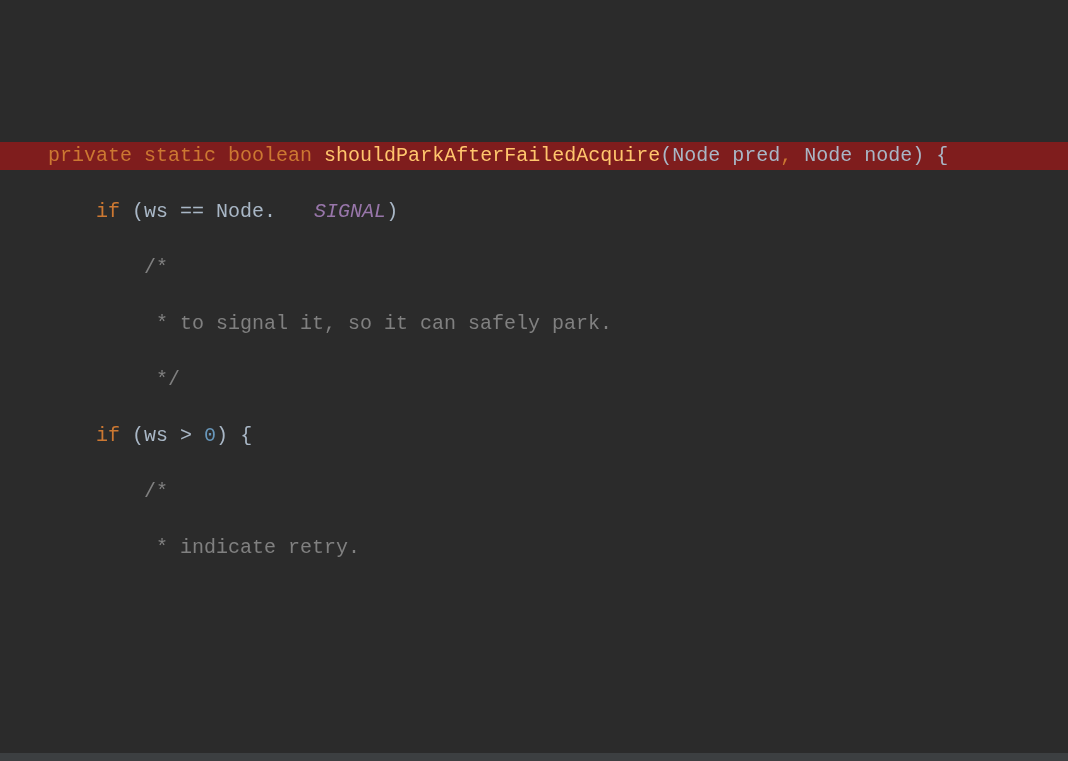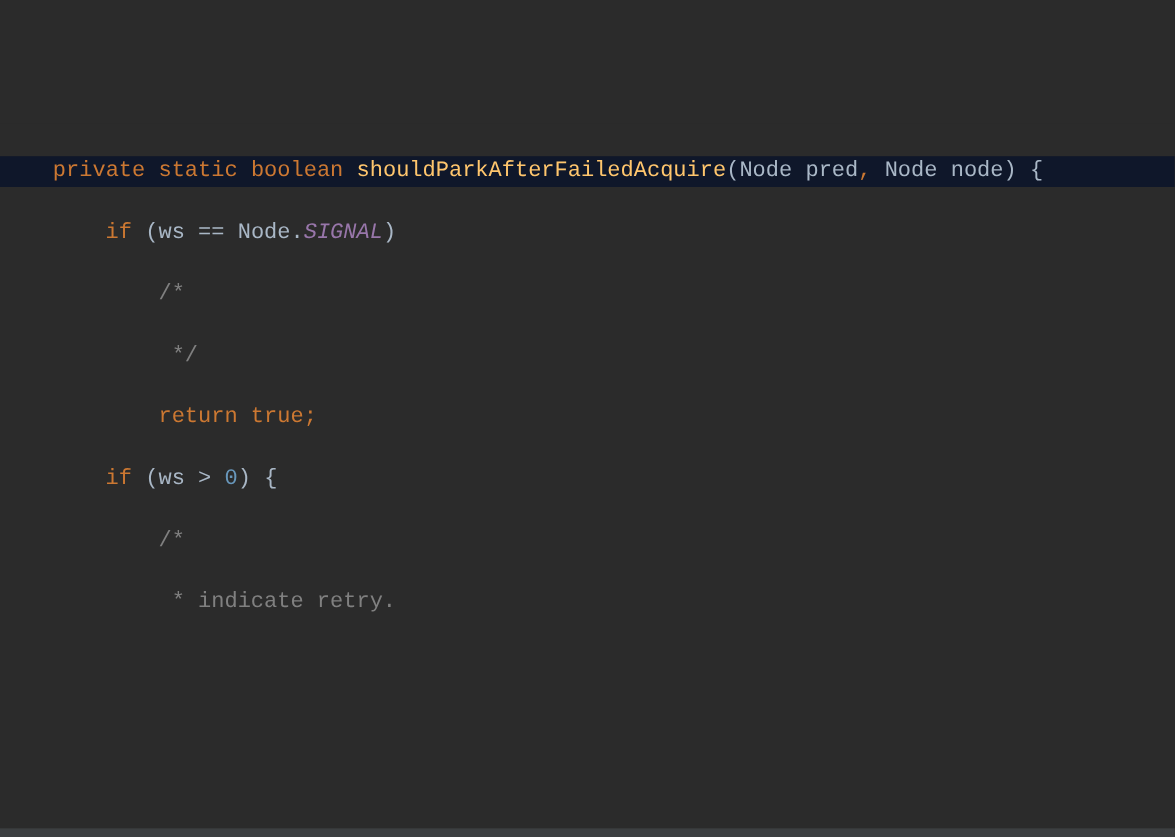--- a/index.html
+++ b/index.html
@@ -16,51 +16,51 @@
   }
   .code-area {
     padding: 2px 0 0 0;
     background: #2b2b2b;
   }
   .line {
     display: block;
     min-height: 28px;
   }
   .line-hl {
-    background: #0f172a;
+    background: #7f1d1d;
   }
   .kw { color: #cc7832; }           
   .methodname { color: #ffc66d; }   
   .param { color: #a9b7c6; }        
   .punct { color: #a9b7c6; }
   .num { color: #6897bb; }          
   .comment { color: #808080; }      
   .field { color: #9876aa; }        
-  .staticf { color: #9876aa; font-style: italic; }
+  .staticf { color: #9876aa; font-style: italic; margin-left: 38px; }
   .type { color: #a9b7c6; }
   .scrollbar-bottom {
     position: fixed;
     bottom: 0;
     left: 0;
     width: 1068px;
     height: 8px;
     background: #3c3f41;
   }
 </style>
 </head>
 <body>
 
 
 
 <div class="code-area">
 <span class="line line-hl">    <span class="kw">private</span> <span class="kw">static</span> <span class="kw">boolean</span> <span class="methodname">shouldParkAfterFailedAcquire</span><span class="punct">(</span><span class="type">Node </span><span class="param">pred</span><span class="kw">,</span><span class="type"> Node </span><span class="param">node</span><span class="punct">)</span><span class="punct"> {</span></span>
 <span class="line">        <span class="kw">if</span><span class="punct"> (</span><span class="param">ws </span><span class="punct">==</span><span class="param"> Node</span><span class="punct">.</span><span class="staticf">SIGNAL</span><span class="punct">)</span></span>
 <span class="line">            <span class="comment">/*</span></span>
+<span class="line">            <span class="comment"> * to signal it, so it can safely park.</span></span>
 <span class="line">            <span class="comment"> */</span></span>
-<span class="line">            <span class="kw">return</span><span class="kw"> true</span><span class="kw">;</span></span>
 <span class="line">        <span class="kw">if</span><span class="punct"> (</span><span class="param">ws </span><span class="punct">&gt;</span><span class="punct"> </span><span class="num">0</span><span class="punct">)</span><span class="punct"> {</span></span>
 <span class="line">            <span class="comment">/*</span></span>
 <span class="line">            <span class="comment"> * indicate retry.</span></span>
 
 
 
 
 
 
 

